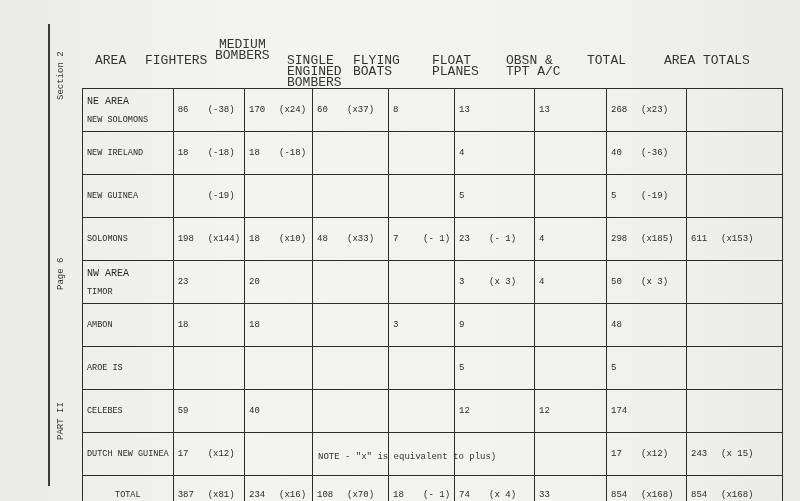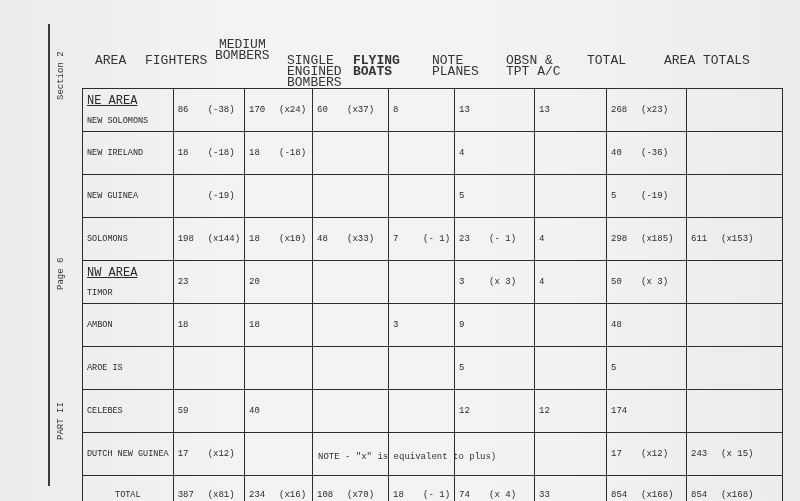--- a/index.html
+++ b/index.html
@@ -23,21 +23,21 @@
   .hdr { position:absolute; font-size:13px; line-height:11px; color:#333; white-space:pre-line; }
   table.grid {
     position:absolute; left:82px; top:88px; border-collapse:collapse;
     font-size:9px; color:#2a2a2a;
   }
   table.grid td {
     border:1.5px solid #2c2c2c; padding:0 4px; height:42px; vertical-align:middle;
     white-space:nowrap;
   }
   td.area { width:54px; font-size:8.5px; padding:0 1px; }
-  td.area .grp { display:block; text-decoration:underline; margin-bottom:8px; font-size:12px; }
+  td.area .grp { display:block; margin-bottom:8px; font-size:10px; }
   td .v { display:inline-block; width:30px; }
   td .d { display:inline-block; }
   td.at { border-top:none; border-bottom:none; }
   tr.total td { height:38px; border-bottom:3px solid #2c2c2c; }
   .note { position:absolute; left:318px; top:452px; font-size:9px; color:#333; }
 </style>
 </head>
 <body>
 
 <div class="paper">
@@ -46,23 +46,23 @@
   <div class="vlabel" style="left:56px;top:290px;">Page 6</div>
   <div class="vlabel" style="left:56px;top:440px;">PART II</div>
 
   <div class="hdr" style="left:95px;top:55px;">AREA</div>
   <div class="hdr" style="left:145px;top:55px;">FIGHTERS</div>
   <div class="hdr" style="left:215px;top:39px;text-align:center;">MEDIUM
 BOMBERS</div>
   <div class="hdr" style="left:287px;top:55px;">SINGLE
 ENGINED
 BOMBERS</div>
-  <div class="hdr" style="left:353px;top:55px;font-weight:bold;">FLYING
+  <div class="hdr" style="left:353px;top:55px;">FLYING
 BOATS</div>
-  <div class="hdr" style="left:432px;top:55px;">NOTE
+  <div class="hdr" style="left:432px;top:55px;">FLOAT
 PLANES</div>
   <div class="hdr" style="left:506px;top:55px;">OBSN &amp;
 TPT A/C</div>
   <div class="hdr" style="left:587px;top:55px;">TOTAL</div>
   <div class="hdr" style="left:664px;top:55px;">AREA TOTALS</div>
 
   <table class="grid">
     <colgroup>
       <col style="width:58px">
         <col style="width:68px">

